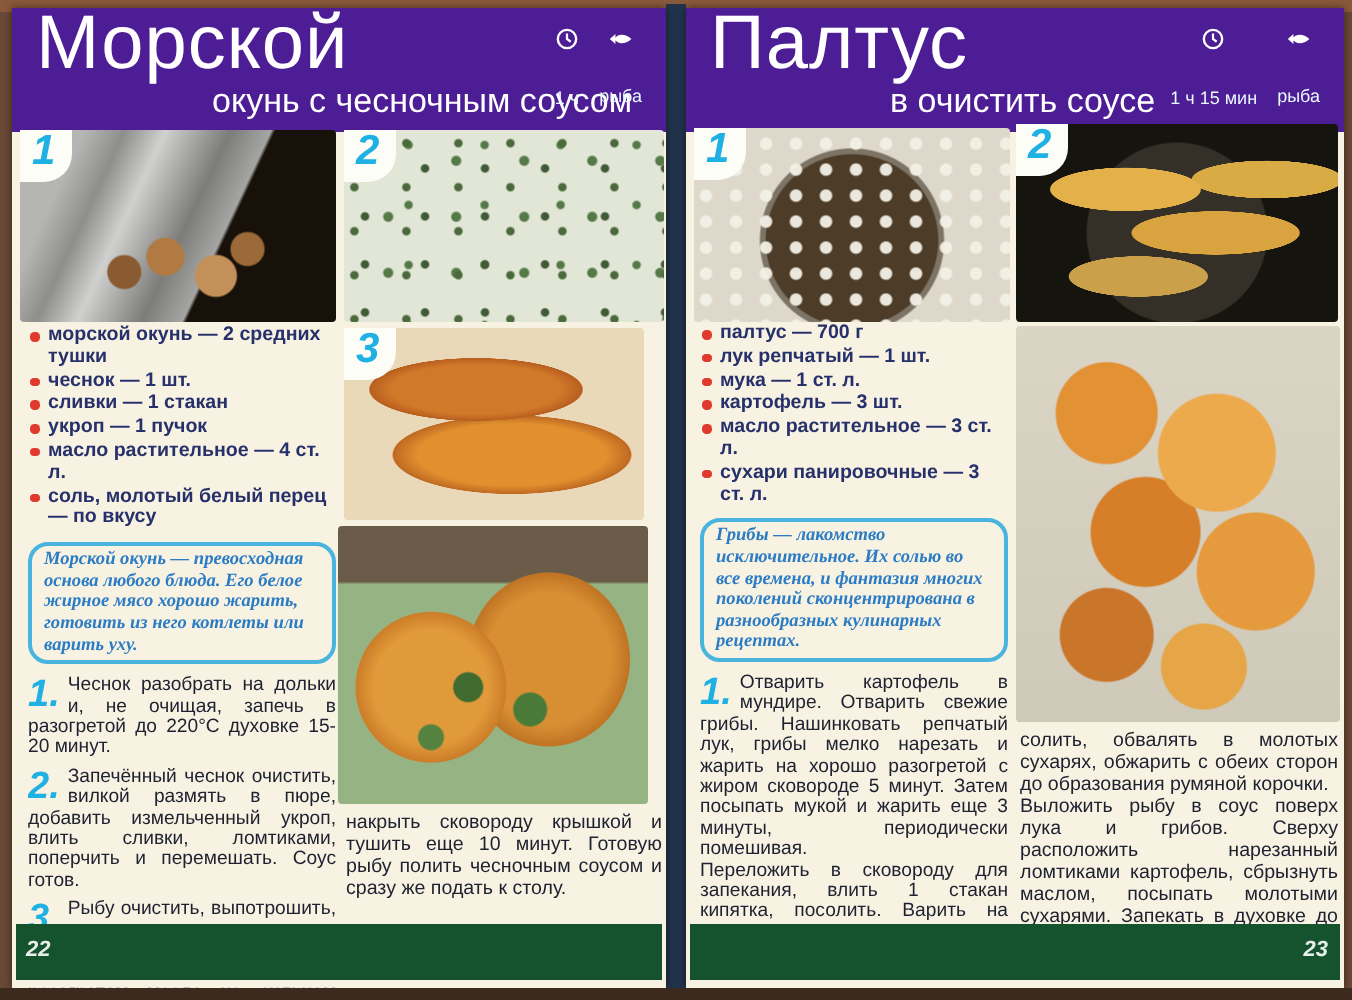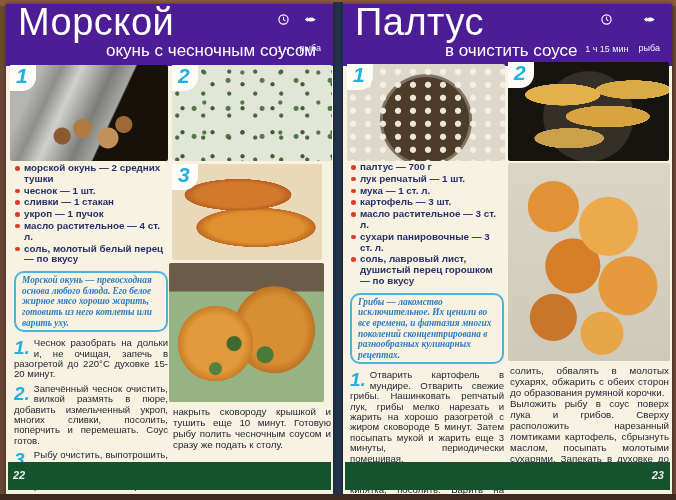--- a/index.html
+++ b/index.html
@@ -160,21 +160,21 @@
       <li>соль, молотый белый перец — по вкусу</li>
     </ul>
     <div class="tip">Морской окунь — превосходная основа любого блюда. Его белое жирное мясо хорошо жарить, готовить из него котлеты или варить уху.</div>
     <div class="steps">
       <div class="step">
         <span class="n">1.</span>
         <span class="t">Чеснок разобрать на дольки и, не очищая, запечь в разогретой до 220°С духовке 15-20 минут.</span>
       </div>
       <div class="step">
         <span class="n">2.</span>
-        <span class="t">Запечённый чеснок очистить, вилкой размять в пюре, добавить измельченный укроп, многих сливки, посолить, поперчить и перемешать. Соус готов.</span>
+        <span class="t">Запечённый чеснок очистить, вилкой размять в пюре, добавить измельченный укроп, влить сливки, ломтиками, поперчить и перемешать. Соус готов.</span>
       </div>
       <div class="step">
         <span class="n">3.</span>
         <span class="t">Рыбу очистить, выпотрошить, удалить голову, хвост и плавники, вымыть, обсушить, натереть солью и обжарить в разогретом масле на сильном огне по 4 минуты с каждой стороны. Огонь уменьшить,</span>
       </div>
     </div>
   </div>
 
   <div class="cont">накрыть сковороду крышкой и тушить еще 10 минут. Готовую рыбу полить чесночным соусом и сразу же подать к столу.</div>
 
@@ -213,23 +213,22 @@
   <div class="ph rp3"></div>
 
   <div class="col">
     <ul class="ing">
       <li>палтус — 700 г</li>
       <li>лук репчатый — 1 шт.</li>
       <li>мука — 1 ст. л.</li>
       <li>картофель — 3 шт.</li>
       <li>масло растительное — 3 ст. л.</li>
       <li>сухари панировочные — 3 ст. л.</li>
-      <li>соль, лавровый лист, душистый перец горошком — по вкусу</li>
     </ul>
-    <div class="tip">Грибы — лакомство исключительное. Их ценили во все времена, и фантазия многих поколений сконцентрирована в разнообразных кулинарных рецептах.</div>
+    <div class="tip">Грибы — лакомство исключительное. Их солью во все времена, и фантазия многих поколений сконцентрирована в разнообразных кулинарных рецептах.</div>
     <div class="steps">
       <div class="step">
         <span class="n">1.</span>
         <span class="t">Отварить картофель в мундире. Отварить свежие грибы. Нашинковать репчатый лук, грибы мелко нарезать и жарить на хорошо разогретой с жиром сковороде 5 минут. Затем посыпать мукой и жарить еще 3 минуты, периодически помешивая.
 Переложить в сковороду для запекания, влить 1 стакан кипятка, посолить. Варить на маленьком огне, пока соус не загустеет.</span>
       </div>
 
     </div>
   </div>
 

